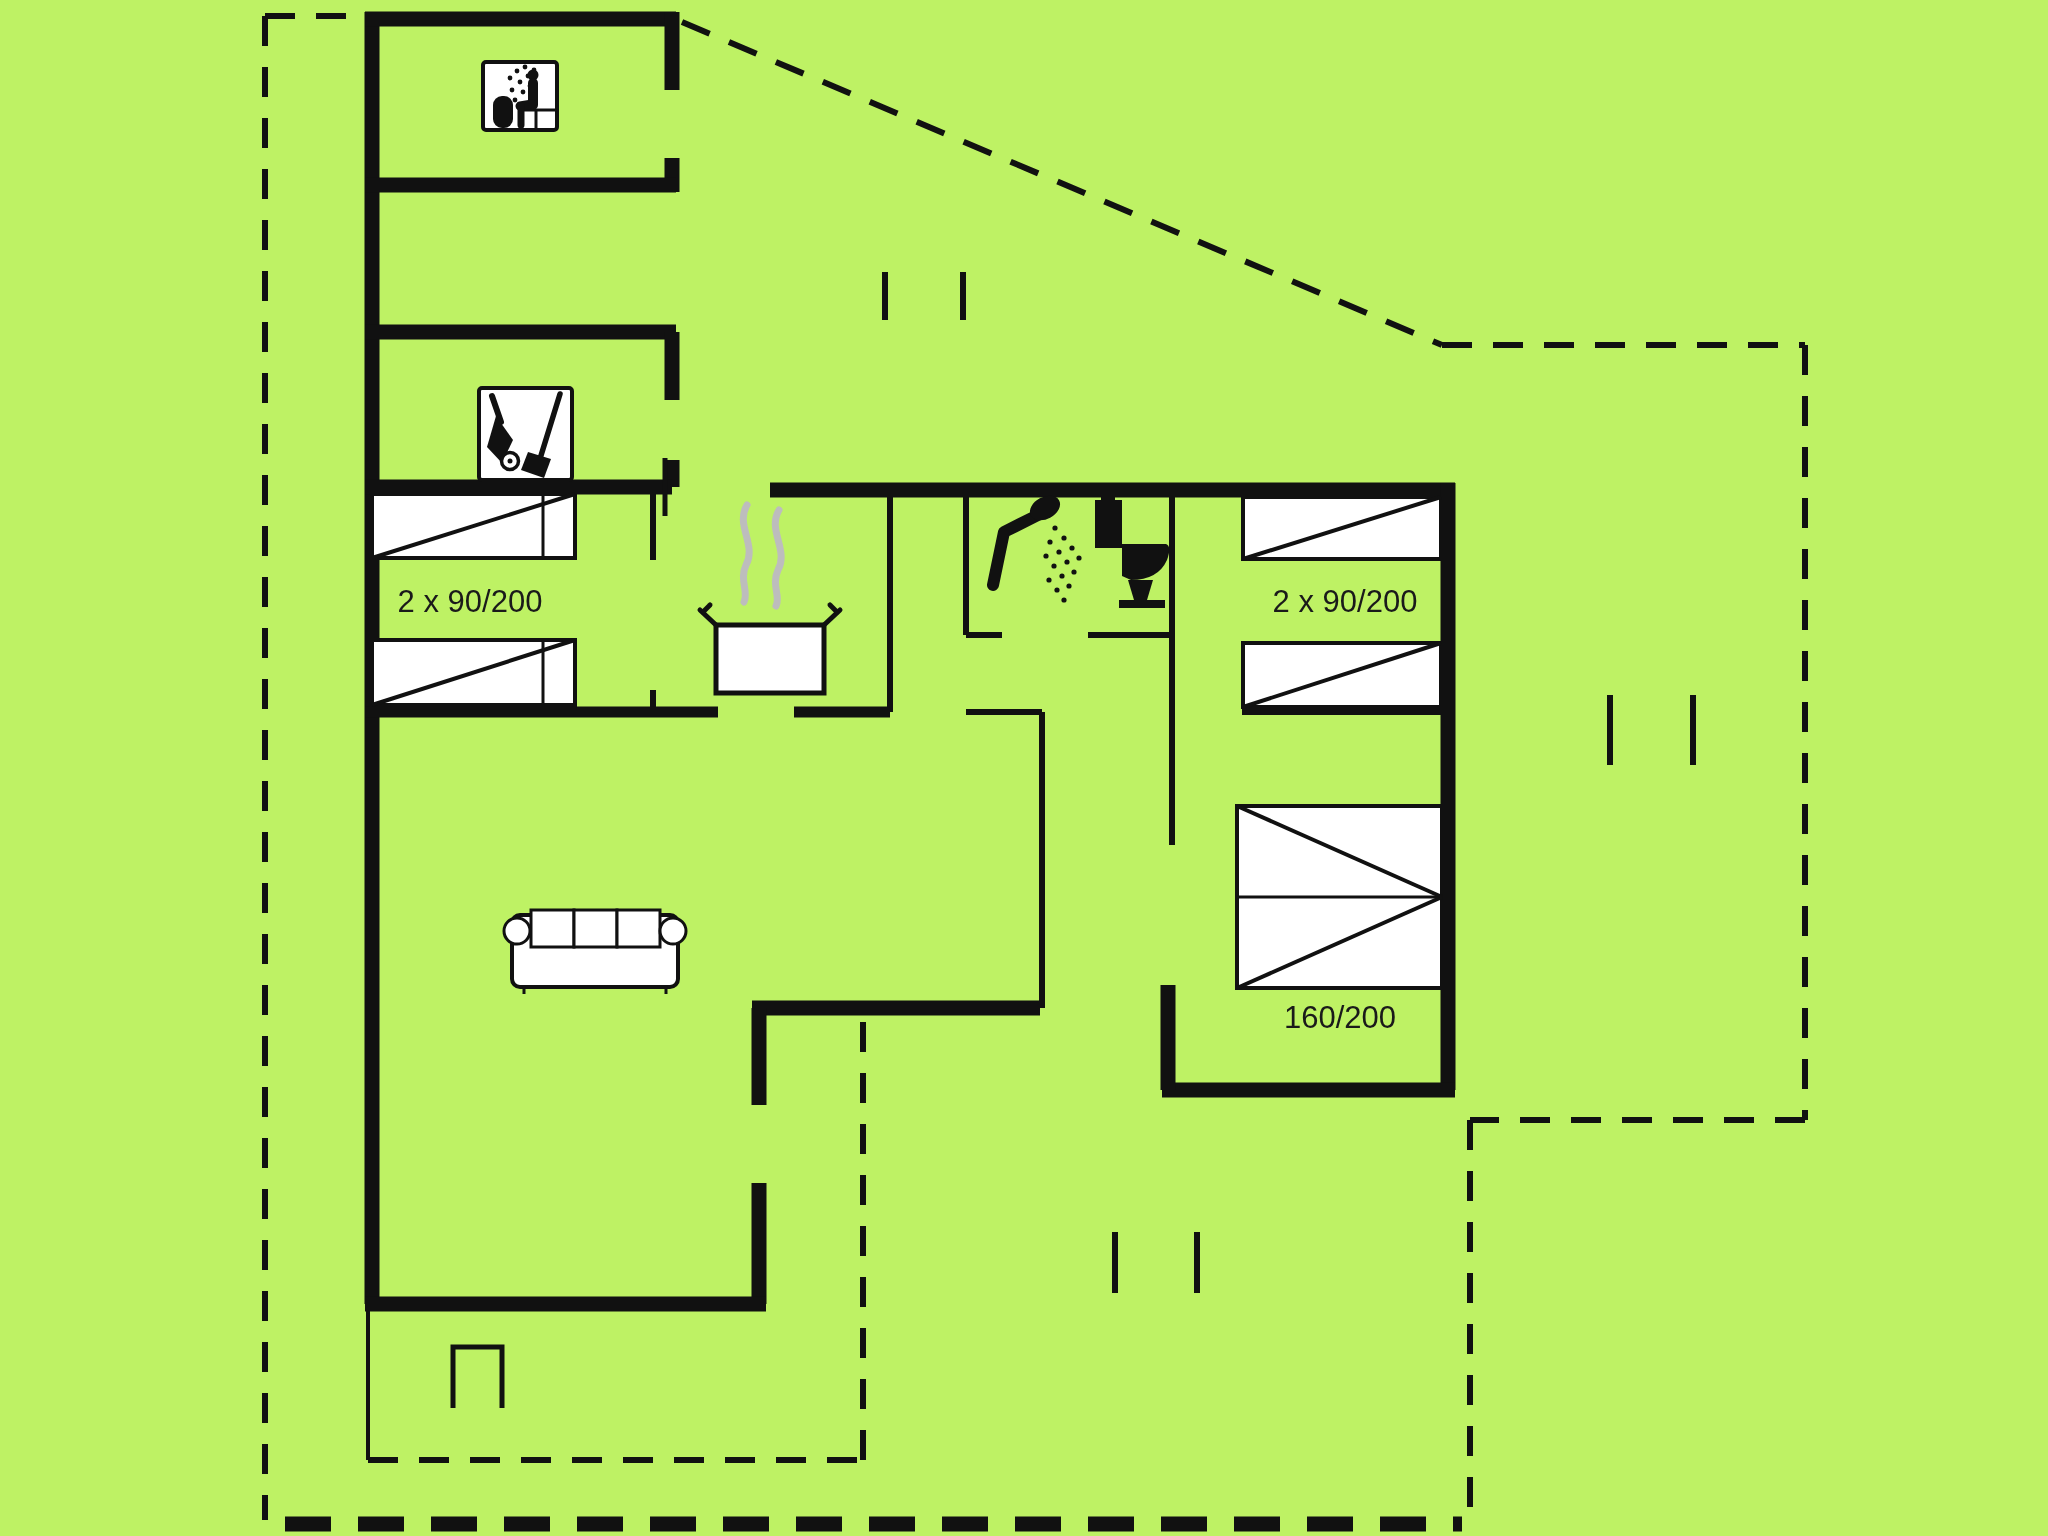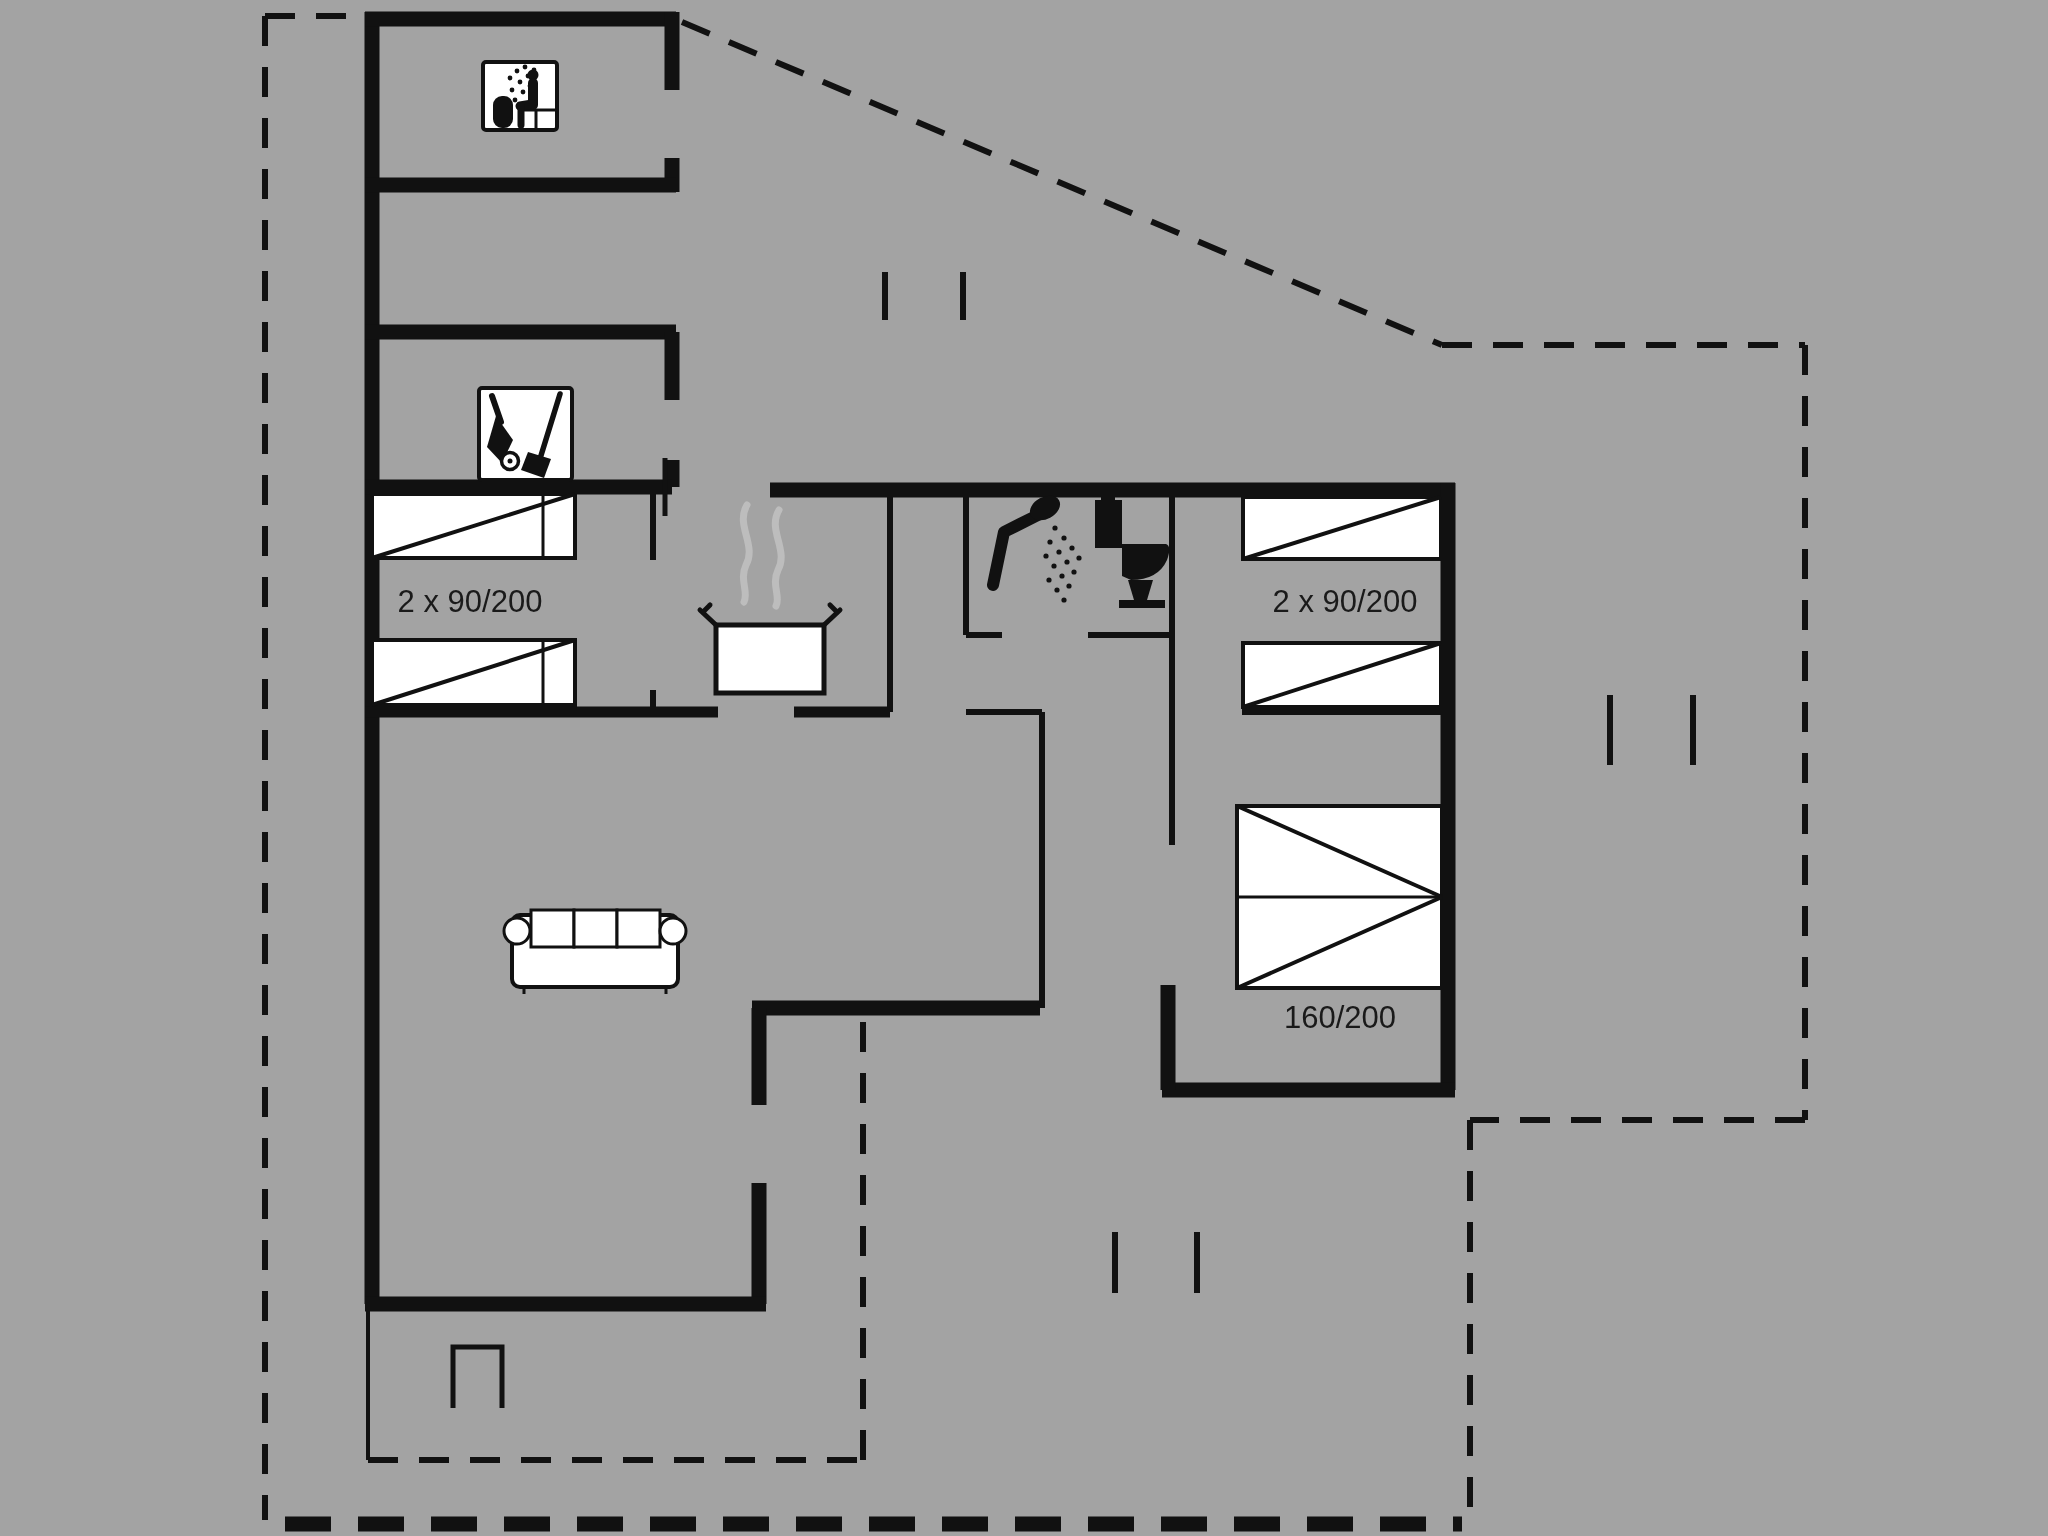--- a/index.html
+++ b/index.html
@@ -1,16 +1,16 @@
 <!DOCTYPE html>
 <html><head>
 <meta charset="utf-8">
 <style>
   html,body{margin:0;padding:0;background:#ffffff;}
-  .canvas{position:relative;width:2048px;height:1536px;background:#a3a3a3;overflow:hidden;
+  .canvas{position:relative;width:2048px;height:1536px;background:#bef264;overflow:hidden;
           font-family:"Liberation Sans", sans-serif;}
   svg{position:absolute;left:0;top:0;}
   .bed-label{font-family:"Liberation Sans", sans-serif;font-size:31px;fill:#1a1a1a;text-anchor:middle;}
 </style>
 </head>
 <body>
 
 <div class="canvas">
 <svg width="2048" height="1536" viewBox="0 0 2048 1536">
 

